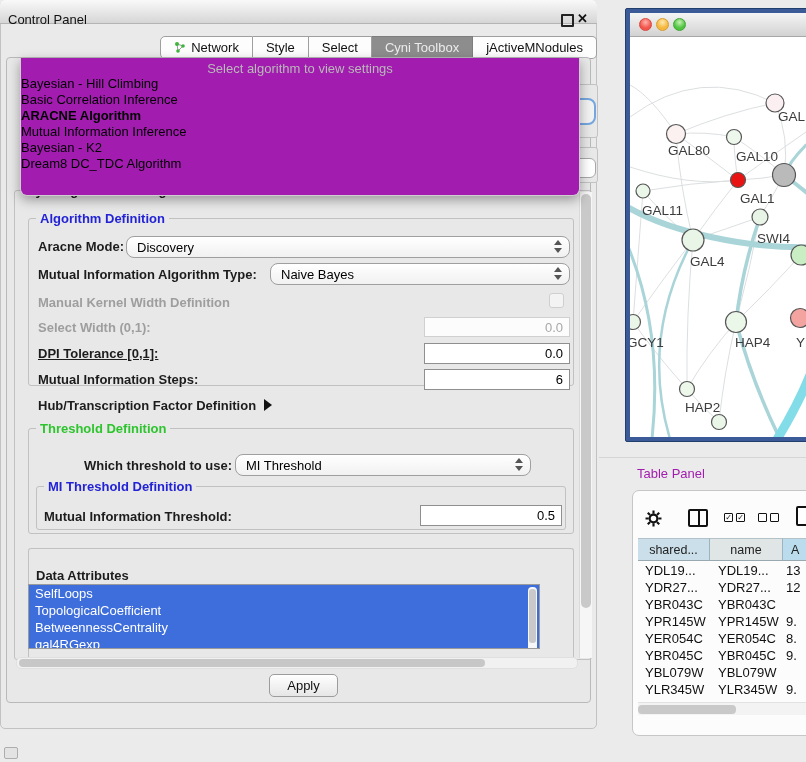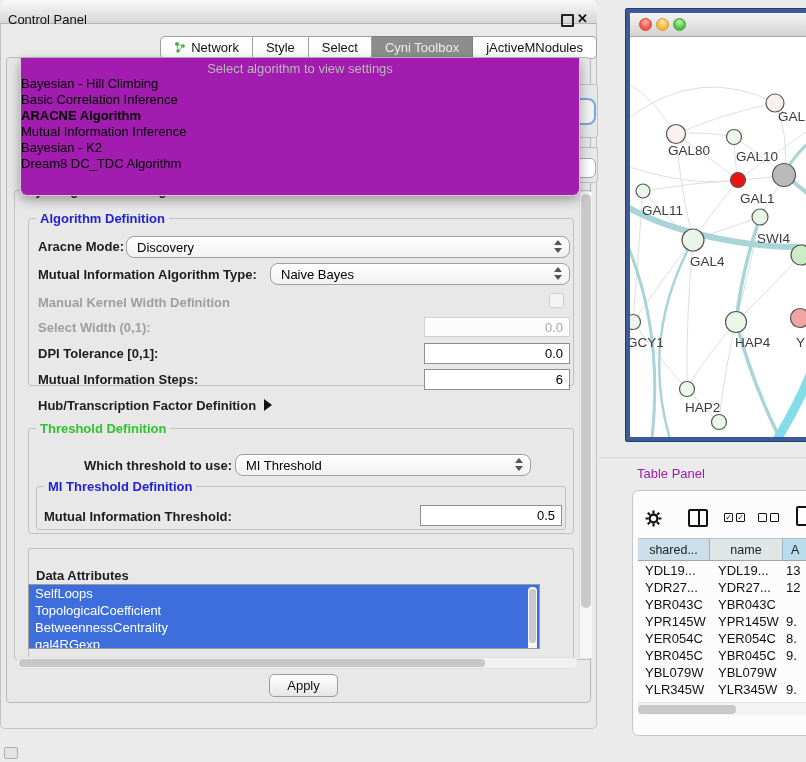--- a/index.html
+++ b/index.html
@@ -209,21 +209,21 @@
         <i class="down"></i>
       </span>
   </div>
 
   <div class="abs lbl dis" style="left:38px;top:295px;">Manual Kernel Width Definition</div>
   <div class="abs chk" style="left:549px;top:293px;"></div>
 
   <div class="abs lbl dis" style="left:38px;top:320px;">Select Width (0,1):</div>
   <div class="abs field dis" style="left:424px;top:317px;width:146px;height:20px;">0.0</div>
 
-  <div class="abs lbl" style="left:38px;top:346px;">DPI Tolerance [0,1]:</div>
+  <div class="abs lbl" style="left:38px;top:346px;text-decoration:underline;">DPI Tolerance [0,1]:</div>
   <div class="abs field" style="left:424px;top:343px;width:146px;height:21px;">0.0</div>
 
   <div class="abs lbl" style="left:38px;top:372px;">Mutual Information Steps:</div>
   <div class="abs field" style="left:424px;top:369px;width:146px;height:21px;">6</div>
 
   <div class="abs lbl" style="left:38px;top:398px;">
     <span>Hub/Transcription Factor Definition</span><span class="arrow-right"></span>
   </div>
 
   <div class="abs grp" style="left:28px;top:428px;width:546px;height:106px;"></div>

